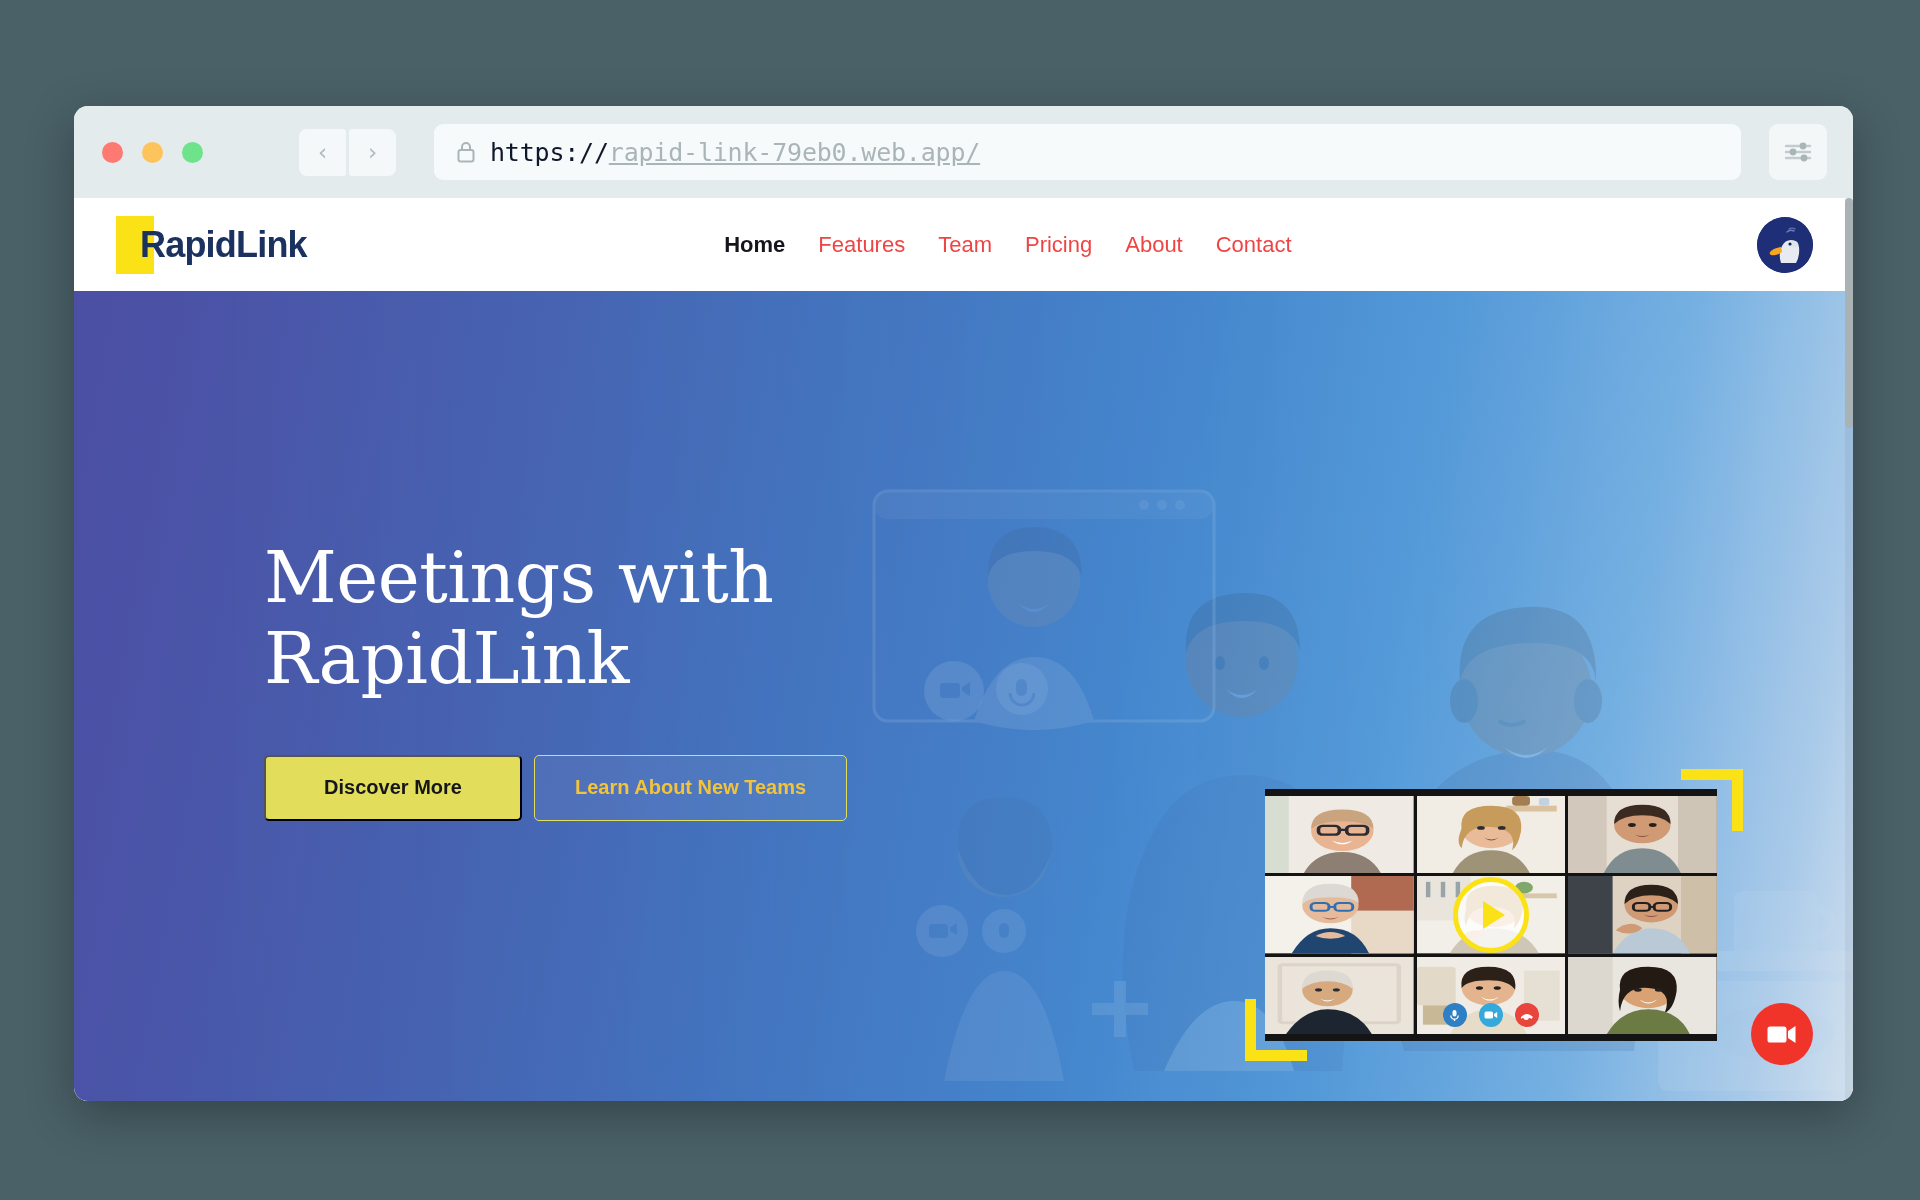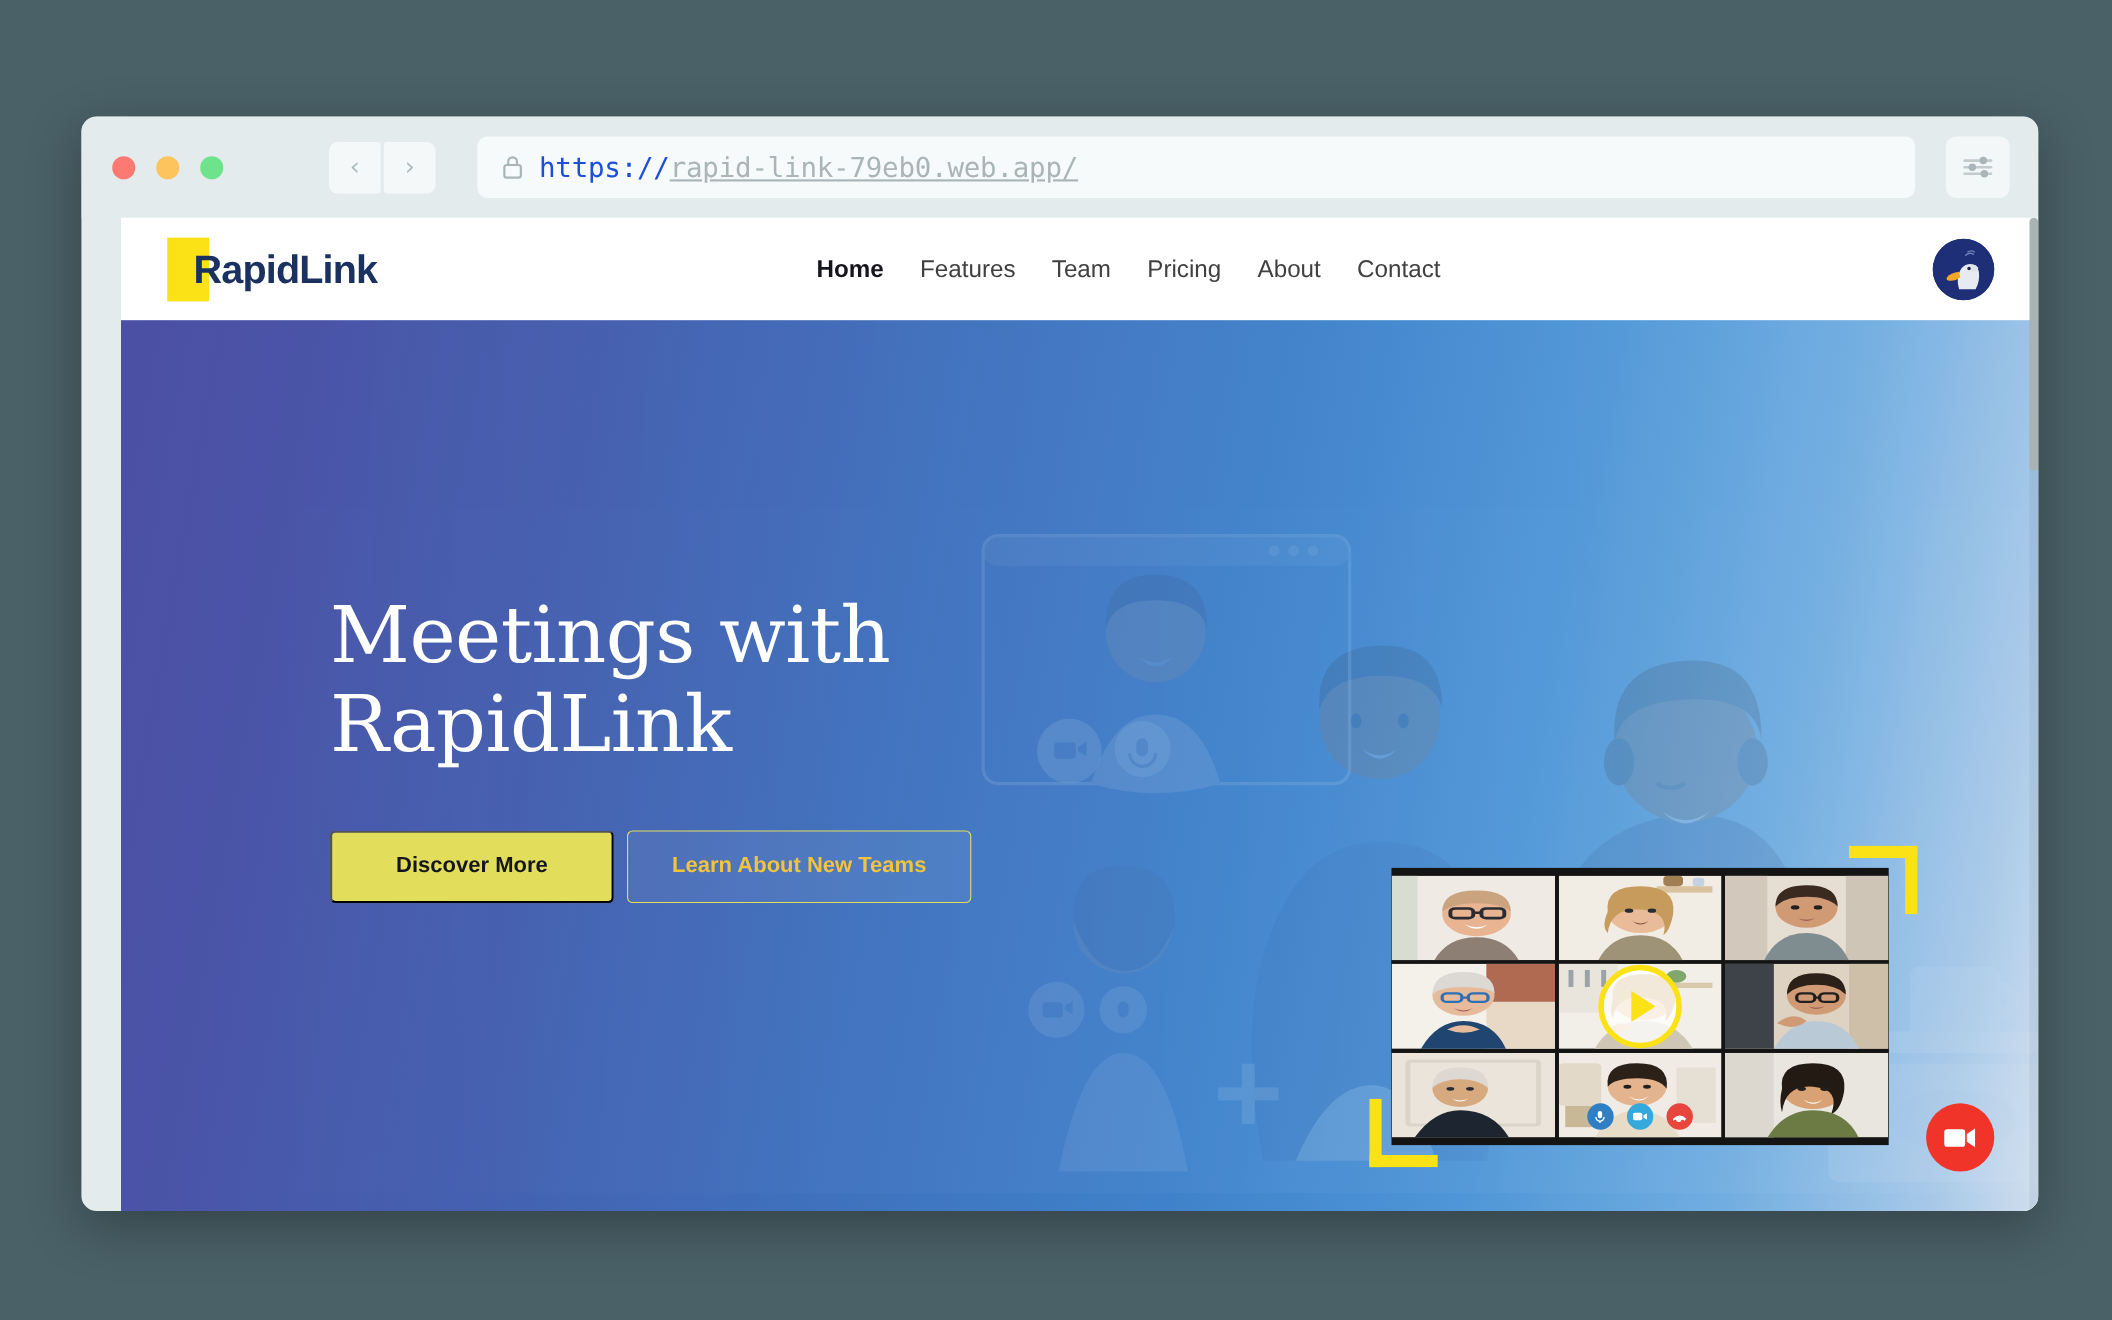--- a/index.html
+++ b/index.html
@@ -61,37 +61,36 @@
     gap: 14px;
     margin: 0 10px 0 20px;
   }
   .lock-icon { width: 20px; height: 24px; flex: 0 0 20px; }
   .url-text {
     font-family: "DejaVu Sans Mono", monospace;
     font-size: 25px;
     letter-spacing: -0.2px;
     white-space: nowrap;
   }
-  .url-scheme { color: #1d4ed8; }
+  .url-scheme { color: #0f172a; }
   .url-host { color: #aab5b8; text-decoration: underline; }
 
   .settings-btn {
     width: 58px; height: 56px;
     background: #f3f7f8;
     border-radius: 9px;
     display: flex; align-items: center; justify-content: center;
   }
 
   
   .viewport {
     flex: 1;
     position: relative;
     background: #fff;
     overflow: hidden;
-    margin-left: 36px;
   }
 
   
   .site-header {
     height: 93px;
     background: #fff;
     display: flex;
     align-items: center;
     padding: 0 40px 0 22px;
     position: relative;
@@ -118,21 +117,21 @@
     margin-left: 22px;
   }
   .nav {
     display: flex; align-items: center;
     gap: 33px;
     margin: 0 auto;
     transform: translateX(-24px);
   }
   .nav-link {
     font-size: 22px;
-    color: #404040;
+    color: #ef4444;
     white-space: nowrap;
   }
   .nav-link.active { color: #15151c; font-weight: 700; }
 
   .avatar {
     width: 56px; height: 56px;
     border-radius: 50%;
     background: #1f2f77;
     overflow: hidden;
     flex: 0 0 56px;

